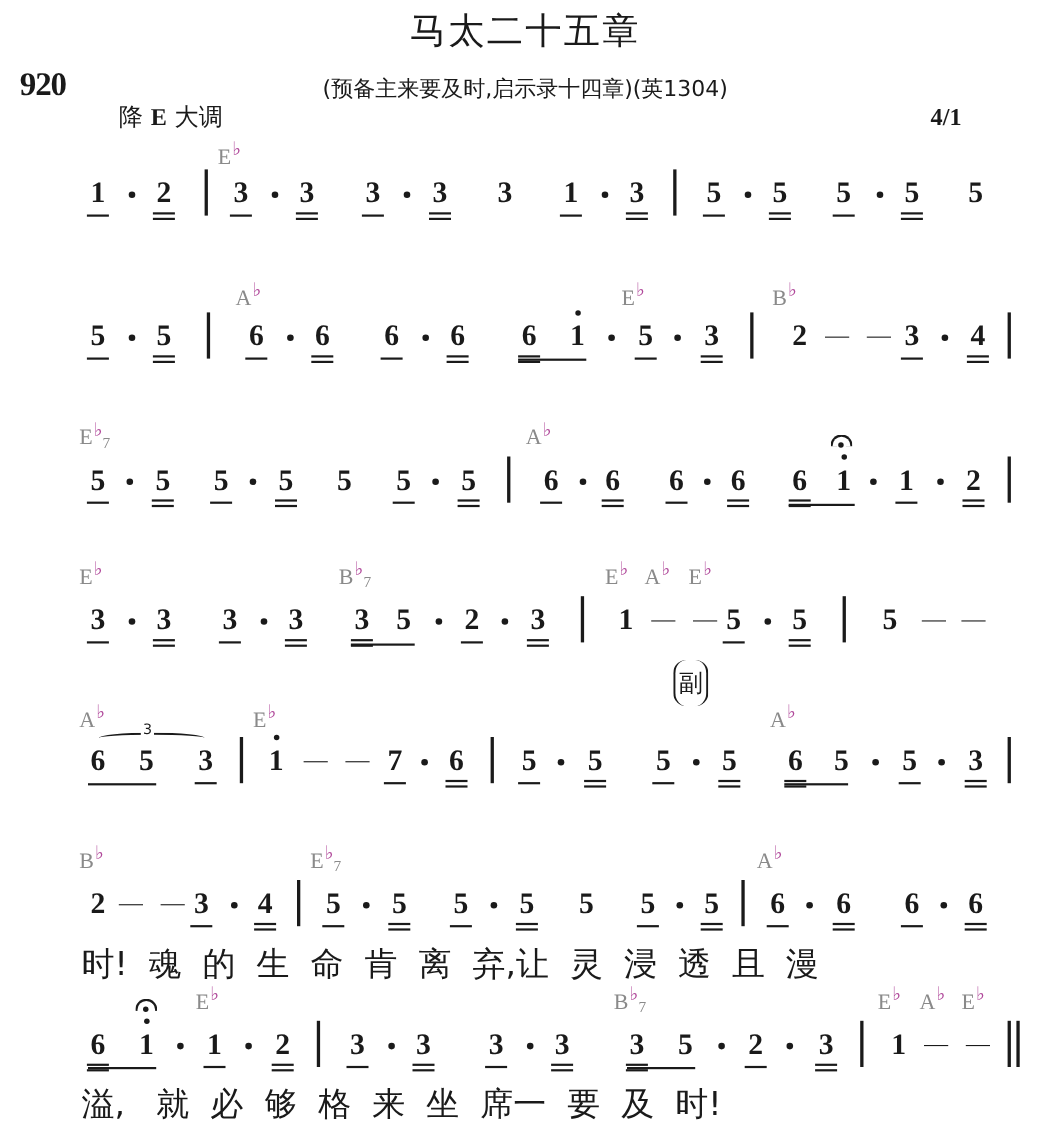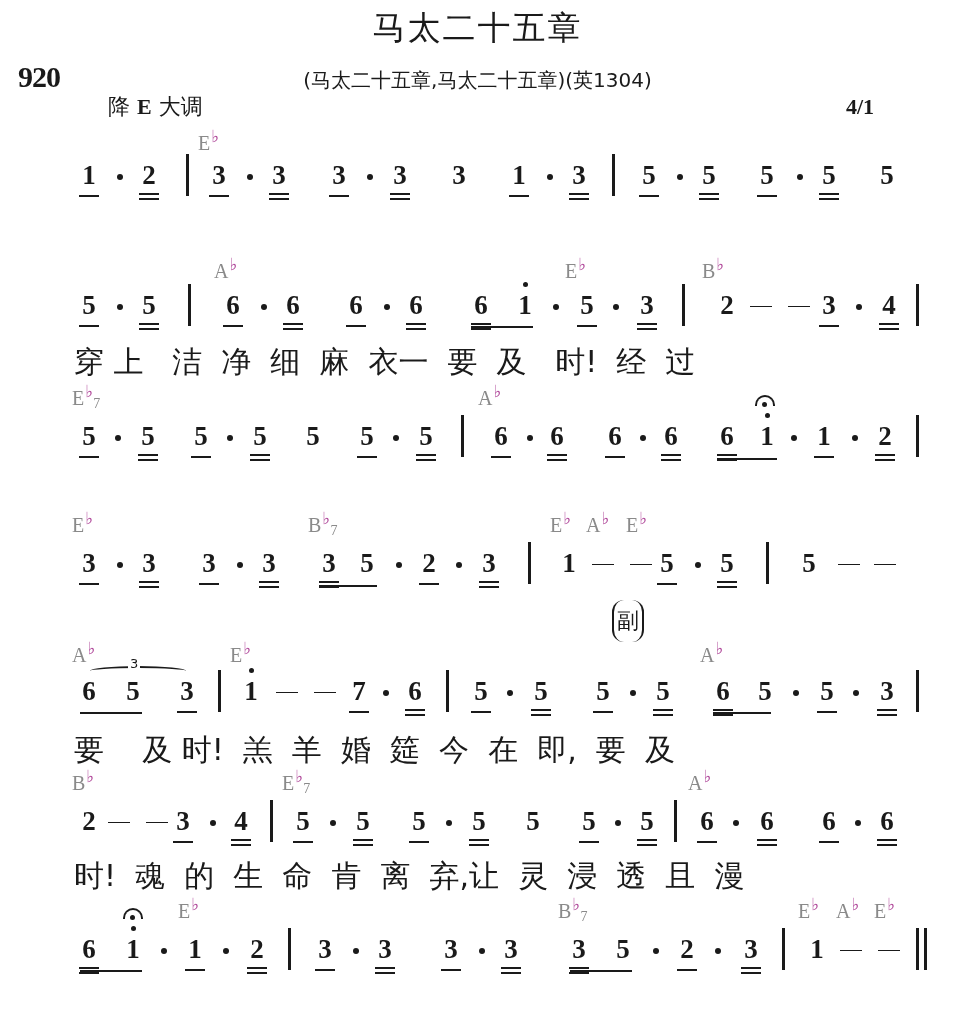--- a/index.html
+++ b/index.html
@@ -39,21 +39,21 @@
   .trip { position:absolute; border-top:2px solid #1a1a1a; border-radius:50% 50% 0 0; height:8px; }
   .tripn { position:absolute; font-size:13px; font-family:"DejaVu Sans", sans-serif; background:#fff; padding:0 2px; }
   .chorus { position:absolute; font-family:"DejaVu Sans", sans-serif; font-size:22px;
             border-left:2px solid #1a1a1a; border-right:2px solid #1a1a1a; border-radius:12px; padding:6px 3px; }
 </style>
 </head>
 <body>
 
 <div class="num-id">920</div>
 <div class="title">马太二十五章</div>
-<div class="subtitle">(马太二十五章,马太二十五章)(英1304)</div>
+<div class="subtitle">(预备主来要及时,启示录十四章)(英1304)</div>
 <div class="key">
   <span>降</span>
   <b>E</b>
   <span>大调</span>
 </div>
 <div class="meter">4/1</div>
 
 <div class="line" style="top:130px;">
   <div class="chords">
       <span class="chord" style="left: 198px; top: 2px;"><span>E</span><span class="flat">♭</span></span>
@@ -110,21 +110,20 @@
       <span class="n u2" style="left:636px">3</span>
     <span class="bar" style="left:682px;top:-6px"></span>
     <span class="n" style="left:716px">2</span>
       <span class="dash" style="left:750px;top:16px"></span>
       <span class="dash" style="left:788px;top:16px"></span>
     <span class="n u1" style="left:818px">3</span>
       <span class="dot" style="left:856px;top:14px"></span>
       <span class="n u2" style="left:878px">4</span>
     <span class="bar" style="left:916px;top:-6px"></span>
   </div>
-  <div class="lyr" style="top:84px;left:74px;">穿 上   洁  净  细  麻  衣一  要  及   时!  经  过</div>
 </div>
 
 <div class="line" style="top:385px;">
   <div class="chords">
       <span class="chord" style="left: 72px; top: 2px;"><span>E</span><span class="flat">♭</span><span class="sev">7</span></span>
       <span class="chord" style="left: 478px; top: 2px;"><span>A</span><span class="flat">♭</span></span>
     </div>
   <div style="position:absolute;top:36px;left:0;width:955px;height:50px;">
     <span class="n u1" style="left:78px">5</span>
       <span class="dot" style="left:115px;top:14px"></span>
@@ -221,21 +220,20 @@
       <span class="n u2" style="left:652px">5</span>
     <span class="n u2" style="left:712px">6</span>
       <span class="n" style="left:754px">5</span>
     <span class="beam" style="left:713px;width:58px;top:36px"></span>
     <span class="dot" style="left:793px;top:14px"></span>
       <span class="n u1" style="left:816px">5</span>
       <span class="dot" style="left:853px;top:14px"></span>
       <span class="n u2" style="left:876px">3</span>
     <span class="bar" style="left:916px;top:-6px"></span>
   </div>
-  <div class="lyr" style="top:88px;left:74px;">要    及 时!  羔  羊  婚  筵  今  在  即,  要  及</div>
 </div>
 
 <div class="line" style="top:770px;">
   <div class="chords">
       <span class="chord" style="left: 72px; top: 2px;"><span>B</span><span class="flat">♭</span></span>
       <span class="chord" style="left: 282px; top: 2px;"><span>E</span><span class="flat">♭</span><span class="sev">7</span></span>
       <span class="chord" style="left: 688px; top: 2px;"><span>A</span><span class="flat">♭</span></span>
     </div>
   <div style="position:absolute;top:36px;left:0;width:955px;height:50px;">
     <span class="n" style="left:78px">2</span>
@@ -297,13 +295,14 @@
       <span class="n u1" style="left:676px">2</span>
       <span class="dot" style="left:715px;top:14px"></span>
       <span class="n u2" style="left:740px">3</span>
     <span class="bar" style="left:782px;top:-6px"></span>
     <span class="n" style="left:806px">1</span>
       <span class="dash" style="left:840px;top:16px"></span>
       <span class="dash" style="left:878px;top:16px"></span>
     <span class="dblbar" style="left:916px;top:-6px"></span>
       <span class="dblbar" style="left:924px;top:-6px"></span>
   </div>
+  <div class="lyr" style="top:86px;left:74px;">溢,   就  必  够  格  来  坐  席一  要  及  时!</div>
 </div>
 
 </body></html>

